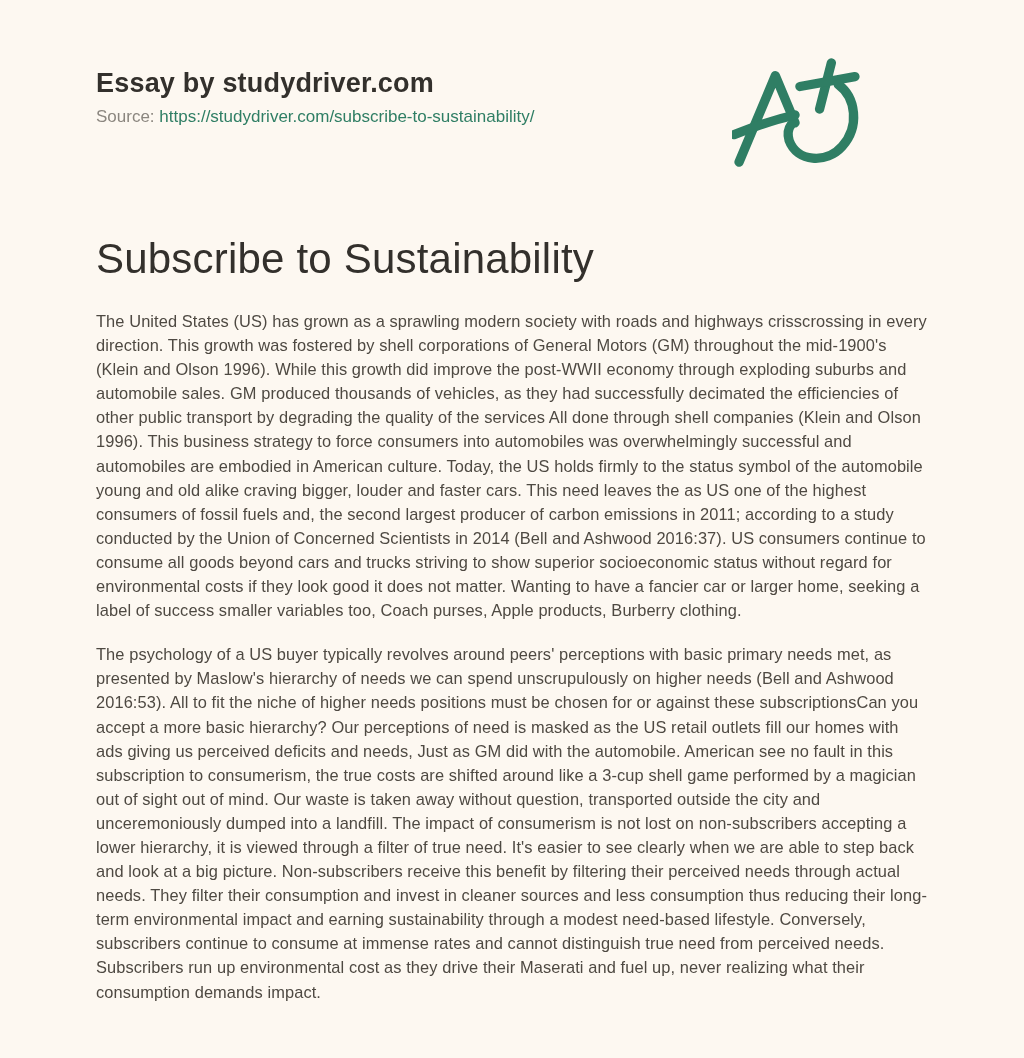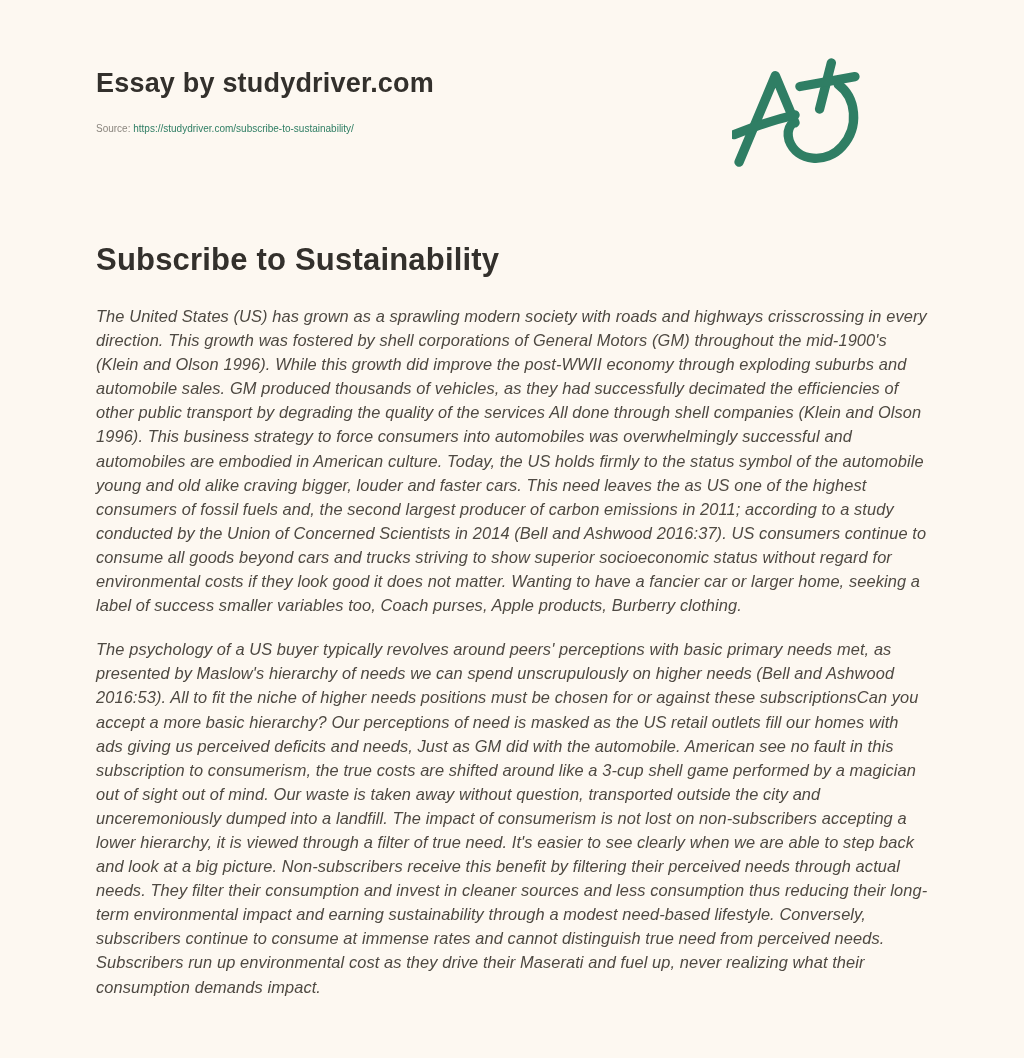--- a/index.html
+++ b/index.html
@@ -20,22 +20,22 @@
     width: 832px;
   }
   .essay-by-heading {
     margin: 0;
     font-size: 27px;
     font-weight: bold;
     letter-spacing: 0.2px;
     color: var(--heading, #33302c);
   }
   .source-line {
-    margin-top: 24px;
-    font-size: 10px;
+    margin-top: 8px;
+    font-size: 17px;
     color: var(--muted, #8b867f);
   }
   .source-line a {
     color: var(--accent, #1f8168);
     text-decoration: none;
   }
   .logo {
     position: absolute;
     top: 58px;
     right: 70px;
@@ -48,32 +48,31 @@
   }
   .logo path {
     fill: none;
     stroke: var(--accent, #2f7e64);
     stroke-width: 9.5;
     stroke-linecap: round;
     stroke-linejoin: round;
   }
   .article-title {
     margin: 108px 0 0 0;
-    font-size: 31px;
-    font-weight: bold;
+    font-size: 42px;
+    font-weight: normal;
     letter-spacing: 0.2px;
     color: var(--heading, #33302c);
   }
   .body-text p {
     margin: 20px 0 0 0;
     font-size: 16.4px;
     line-height: 24.1px;
     letter-spacing: 0.1px;
     color: var(--body, #4e4942);
-    font-style: italic;
   }
   .body-text p:first-child {
     margin-top: 26px;
   }
 </style>
 </head>
 <body>
 
 <div class="page">
 

